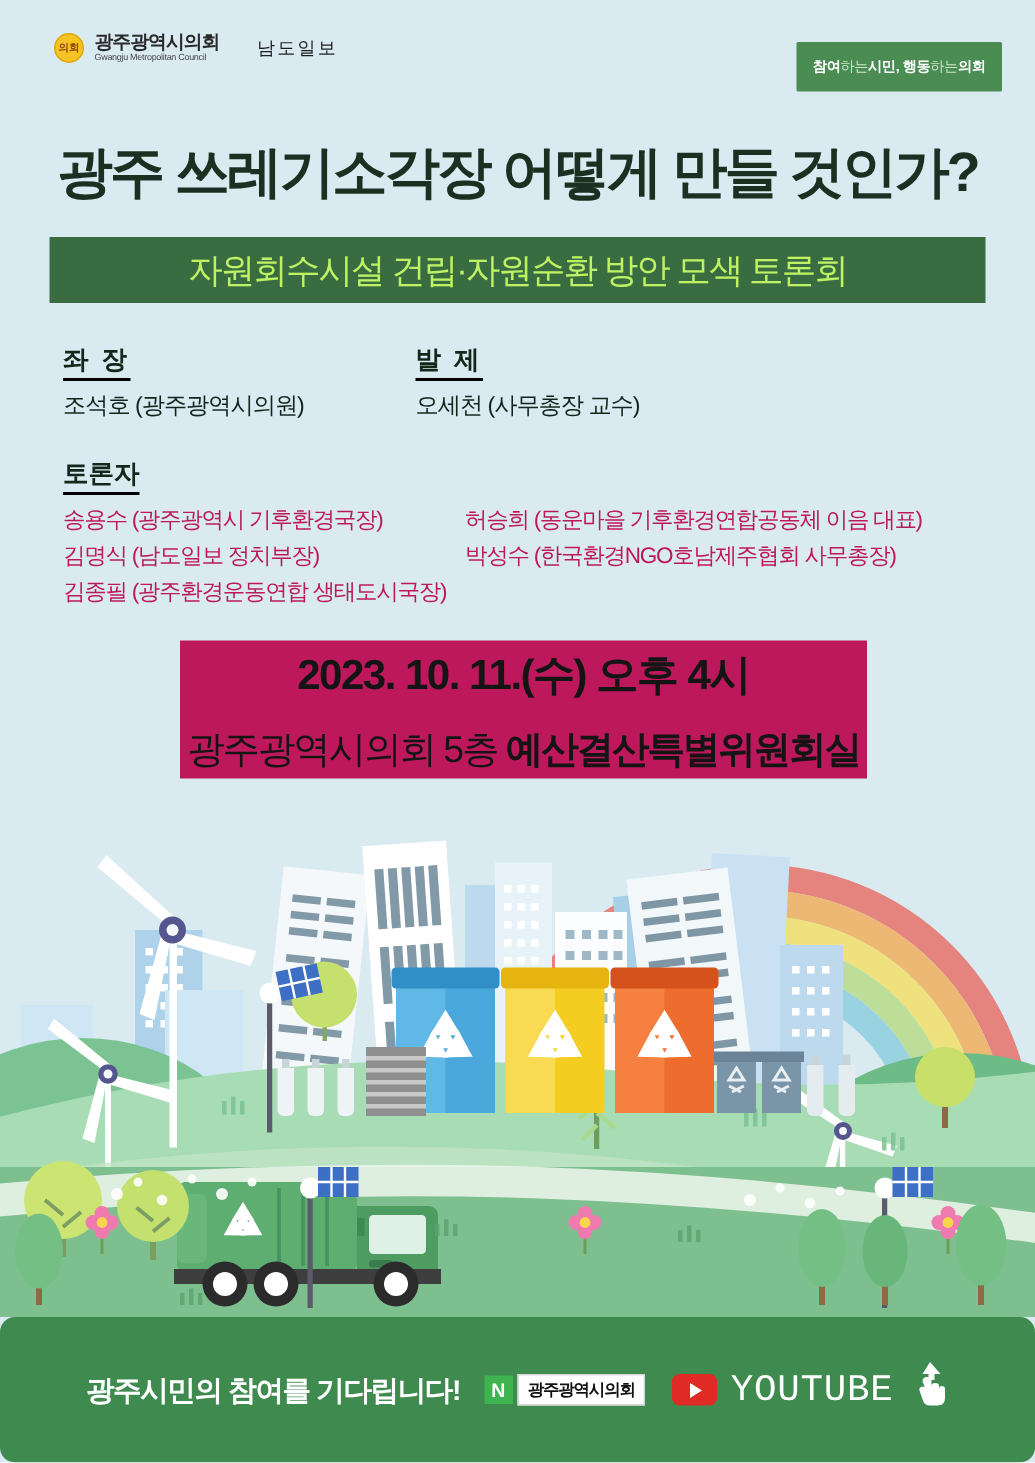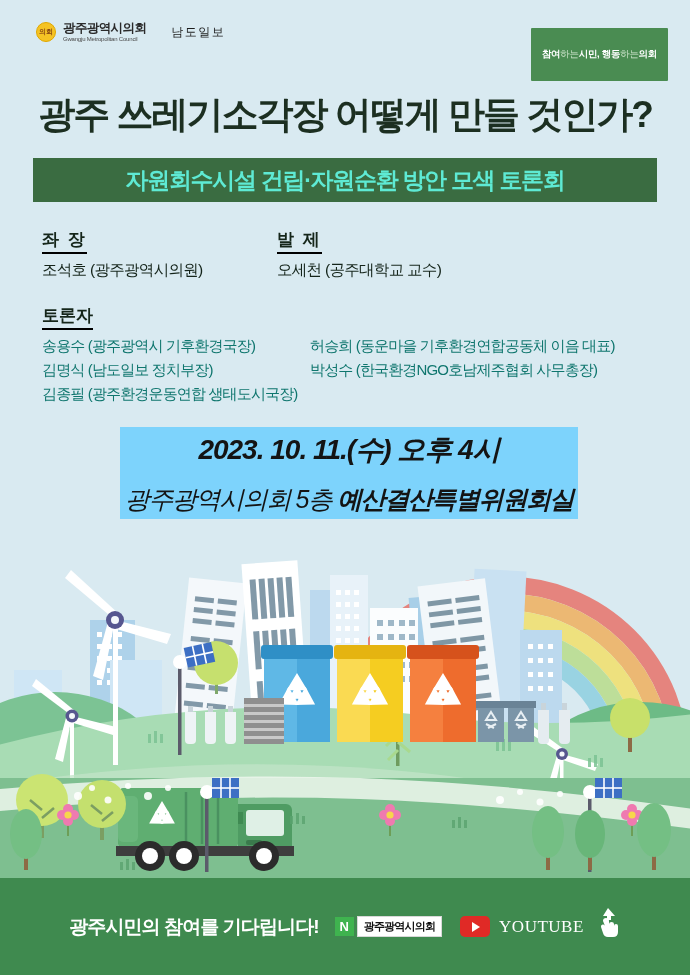--- a/index.html
+++ b/index.html
@@ -35,41 +35,41 @@
   #council-kr { font-size: 12.5px; font-weight: bold; color: #2a2a2a; letter-spacing: -0.6px; }
   #council-en { font-size: 6px; color: #4a4a4a; letter-spacing: -0.2px; margin-top: 1px; }
   #press-name {
     font-size: 12px; font-weight: normal; color: #1c1c1c;
     letter-spacing: 1.5px; margin-left: 18px;
   }
   #slogan-badge {
     position: absolute; right: 22px; top: 28px;
     background: #4a8c52; color: #ffffff;
     font-size: 9.5px; font-weight: bold;
-    padding: 20px 11px; letter-spacing: -0.3px;
+    padding: 10px 11px; letter-spacing: -0.3px;
     border-radius: 1px;
   }
   #slogan-badge .lt { color: #cfe6cd; font-weight: normal; }
 
   
   #main-title {
     position: absolute; left: 0; top: 90px; width: 690px;
     text-align: center;
     font-size: 37px; font-weight: bold;
     color: #1c2f21; letter-spacing: -2px;
     white-space: nowrap;
   }
   #subtitle-bar {
     position: absolute; left: 33px; top: 158px;
     width: 624px; height: 44px;
     background: #3a6c41;
     display: flex; align-items: center; justify-content: center;
   }
   #subtitle-text {
-    color: #5eead4; font-size: 23px; font-weight: bold;
+    color: #bef264; font-size: 23px; font-weight: normal;
     letter-spacing: -1.3px; white-space: nowrap;
   }
 
   
   #people { position: absolute; left: 0; top: 228px; width: 690px; }
   .role-head {
     font-size: 17px; font-weight: bold; color: #15261a;
     border-bottom: 2px solid #000000;
     display: inline-block; padding-bottom: 1px; letter-spacing: 2px;
   }
@@ -80,32 +80,31 @@
   #chair-col { position: absolute; left: 42px; top: 0; }
   #present-col { position: absolute; left: 277px; top: 0; }
 
   #panel-block { position: absolute; left: 42px; top: 76px; }
   #panel-head { letter-spacing: 0; }
   #panel-grid {
     position: relative; margin-top: 7px;
     width: 620px;
   }
   .panel-row { display: flex; margin-bottom: 5px; }
-  .panel-cell { font-size: 15px; color: #0f766e; letter-spacing: -0.85px; white-space: nowrap; }
+  .panel-cell { font-size: 15px; color: #be185d; letter-spacing: -0.85px; white-space: nowrap; }
   .panel-cell.left { width: 268px; }
 
   
   #datebox {
     position: absolute; left: 120px; top: 427px;
     width: 458px; height: 92px;
-    background: #7dd3fc;
+    background: #be185d;
     display: flex; flex-direction: column;
     align-items: center; justify-content: center;
     z-index: 6;
-    font-style: italic;
   }
   #date-line {
     font-size: 28px; font-weight: bold; color: #141414;
     letter-spacing: -1px; white-space: nowrap;
   }
   #venue-line {
     font-size: 25px; color: #141414; letter-spacing: -1.4px;
     white-space: nowrap; margin-top: 14px;
   }
   #venue-line .strong { font-weight: bold; }
@@ -117,20 +116,21 @@
     overflow: hidden;
     background: #d9eaf1;
   }
 
   
   #footer {
     position: absolute; left: 0; bottom: 0; width: 690px; height: 97px;
     background: #3f8a4f;
     display: flex; align-items: center; justify-content: center;
     gap: 10px;
+    border-radius: 10px;
   }
   #footer-msg {
     color: #ffffff; font-size: 19px; font-weight: bold;
     letter-spacing: -0.9px; white-space: nowrap;
   }
   #naver-badge { display: flex; align-items: center; gap: 3px; margin-left: 6px; }
   #naver-n {
     width: 19px; height: 19px; background: #3fb34f; color: #ffffff;
     font-size: 13px; font-weight: bold; font-family: "Liberation Sans", sans-serif;
     display: flex; align-items: center; justify-content: center;
@@ -147,22 +147,22 @@
     display: flex; align-items: center; justify-content: center;
   }
   #yt-play .tri {
     width: 0; height: 0;
     border-left: 8px solid #ffffff;
     border-top: 5px solid transparent;
     border-bottom: 5px solid transparent;
     margin-left: 2px;
   }
   #yt-label {
-    color: #ffffff; font-size: 17px; letter-spacing: 0.5px;
-    font-family: Liberation Serif, serif;
+    color: #ffffff; font-size: 25px; letter-spacing: 0.5px;
+    font-family: Liberation Mono, monospace;
   }
   #cursor-icon { margin-left: 2px; margin-top: -8px; }
 </style>
 </head>
 <body>
 
 <div id="poster">
 
   <div id="header">
     <div id="logo-group">
@@ -183,21 +183,21 @@
 
   <div id="people">
 
     <div id="chair-col">
       <div class="role-head">좌 장</div>
       <div class="person-line">조석호 (광주광역시의원)</div>
     </div>
 
     <div id="present-col">
       <div class="role-head">발 제</div>
-      <div class="person-line">오세천 (공주대학교 교수)</div>
+      <div class="person-line">오세천 (사무총장 교수)</div>
     </div>
 
     <div id="panel-block">
       <div class="role-head" id="panel-head">토론자</div>
       <div id="panel-grid">
         <div class="panel-row">
           <div class="panel-cell left">송용수 (광주광역시 기후환경국장)</div>
           <div class="panel-cell">허승희 (동운마을 기후환경연합공동체 이음 대표)</div>
         </div>
         <div class="panel-row">

